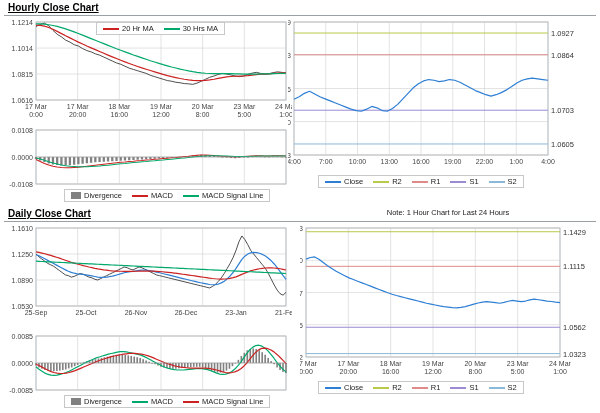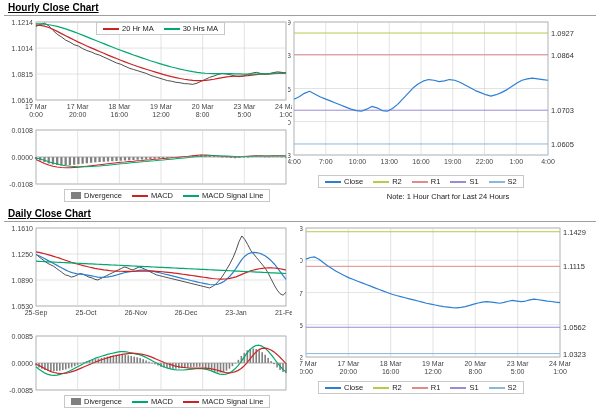--- a/index.html
+++ b/index.html
@@ -232,21 +232,21 @@
     </span>
     <span class="lg-item">
       <span class="lg-line" style="background:#9b8bd4"></span>
       <span>S1</span>
     </span>
     <span class="lg-item">
       <span class="lg-line" style="background:#8ab8d8"></span>
       <span>S2</span>
     </span>
   </div>
-  <div class="note" style="position:absolute;left:300px;top:192px;width:296px;">Note: 1 Hour Chart for Last 24 Hours</div>
+  <div class="note" style="position:absolute;left:300px;top:208px;width:296px;">Note: 1 Hour Chart for Last 24 Hours</div>
 </div>
 
 <div class="panel" style="left:0;top:206px;width:516px;height:207px;padding-left:48px;">
 
   <div class="sect-title" style="position:absolute;left:8px;top:2px;">Daily Close Chart</div>
   <div class="rule" style="position:absolute;left:4px;top:15px;width:592px;"></div>
 
   <div style="position:absolute;left:4px;top:18px;">
     <svg id="svg-daily-close" width="288" height="100">
         <rect x="32" y="4" width="250" height="78" fill="#ffffff" stroke="#9aa0a6" stroke-width="0.8"></rect>

